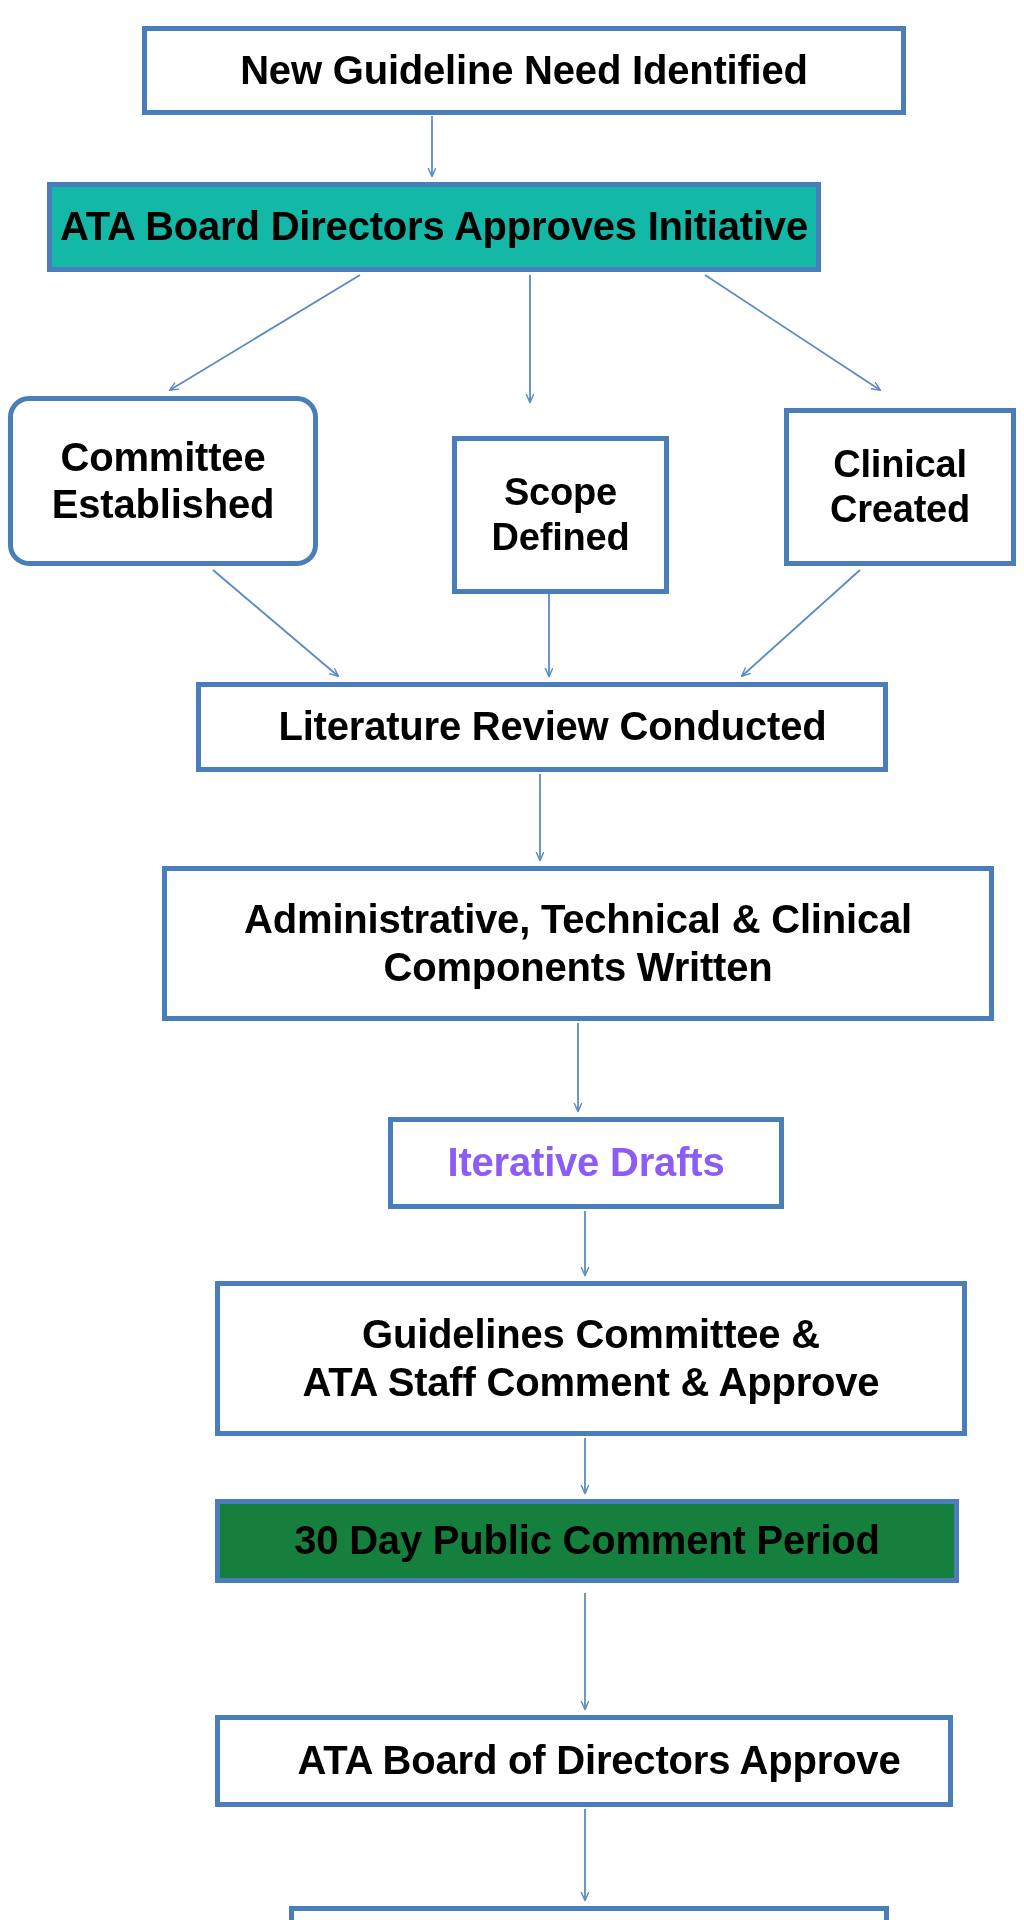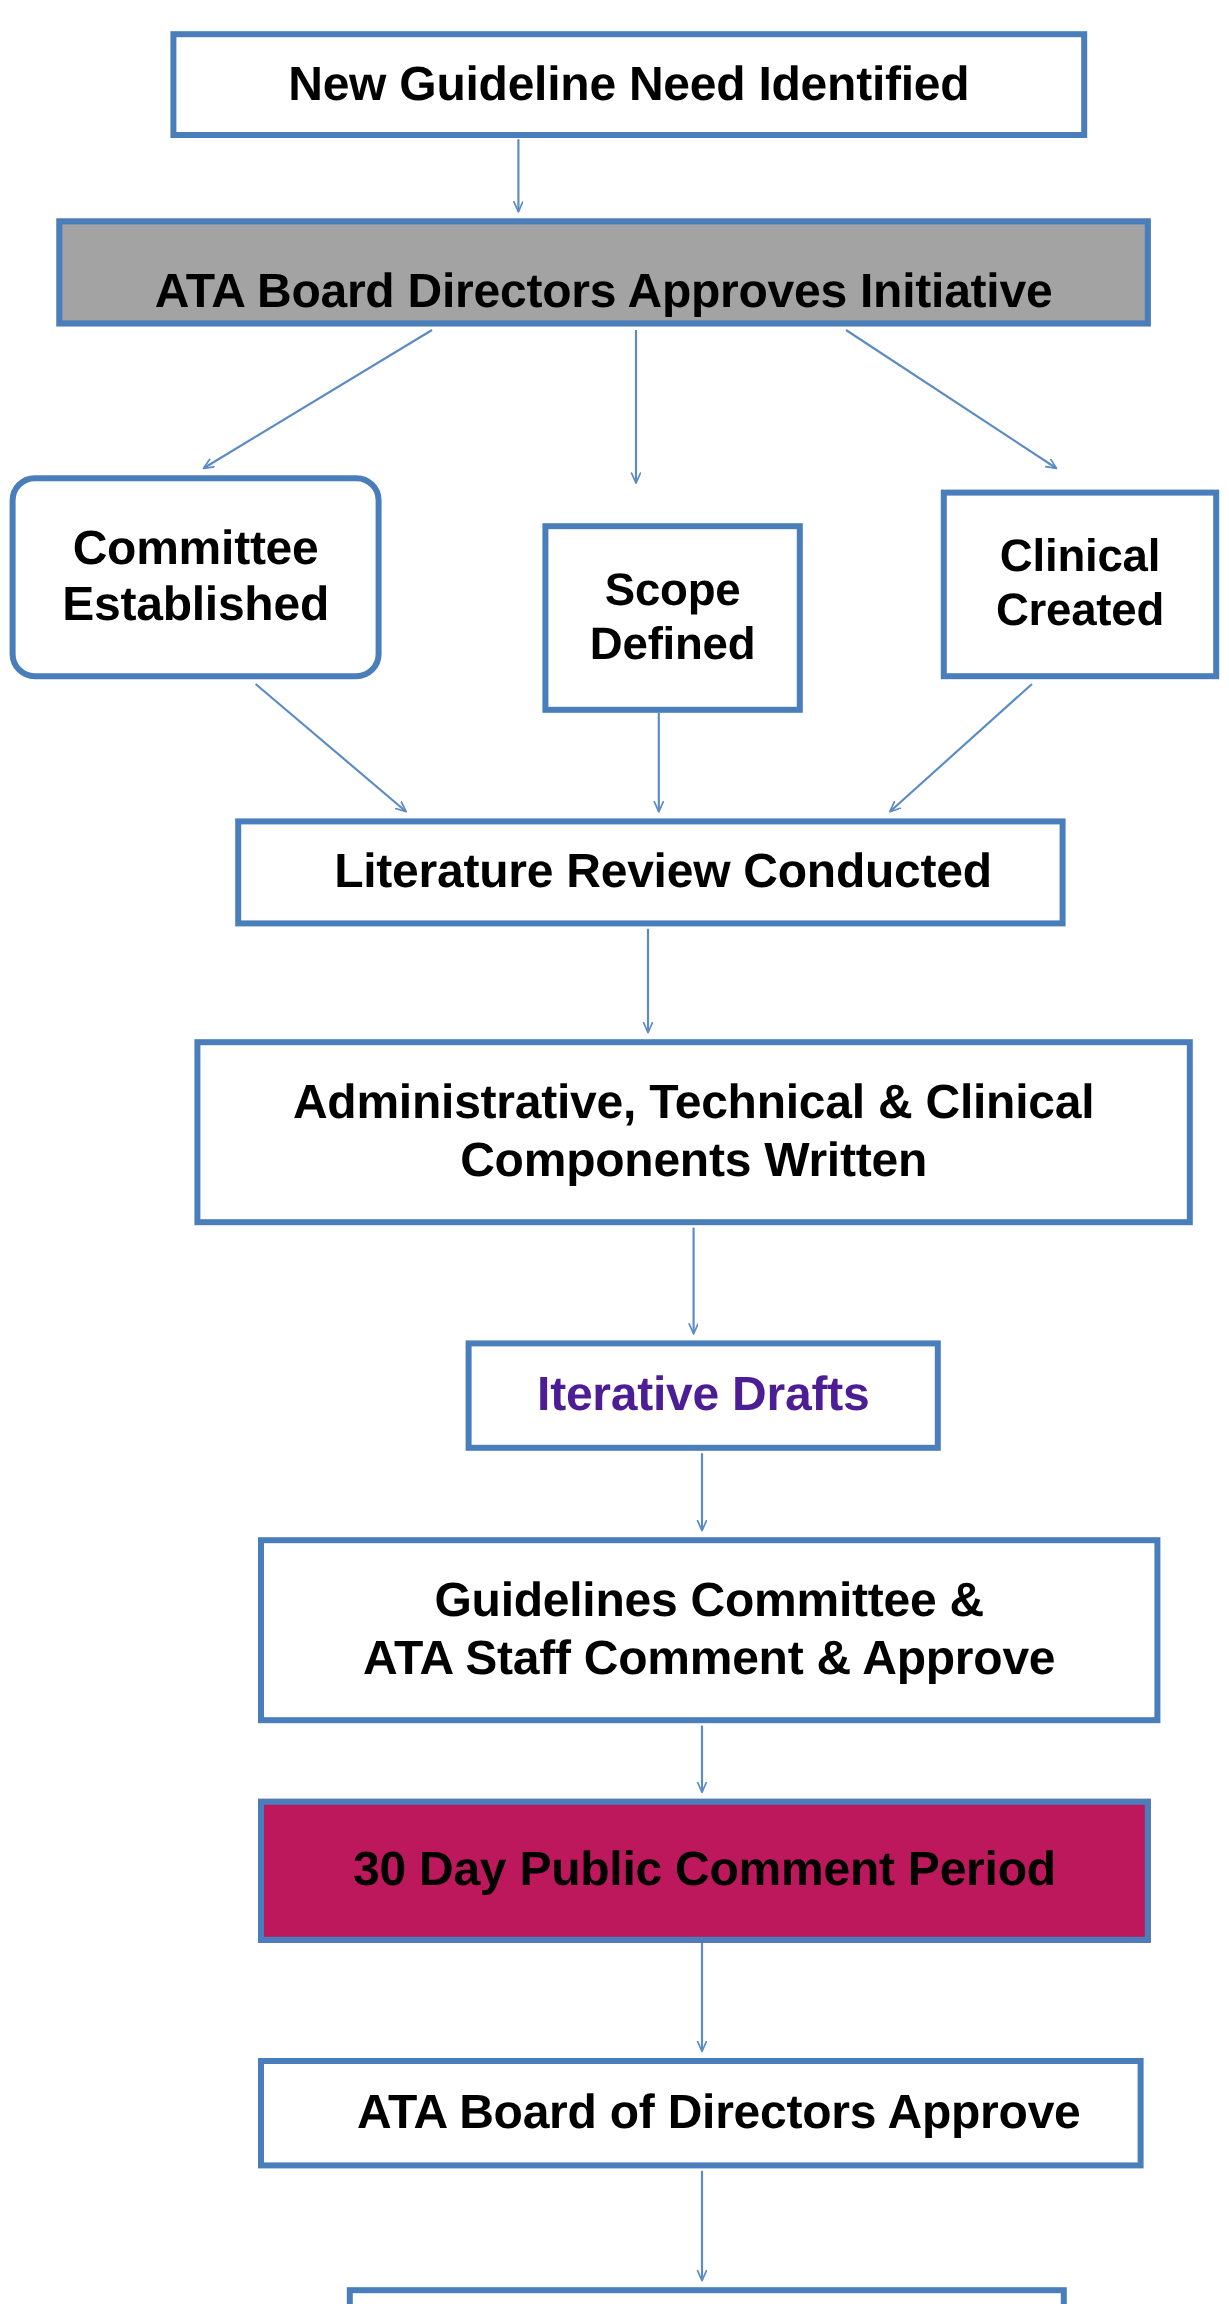--- a/index.html
+++ b/index.html
@@ -91,21 +91,21 @@
       <line x1="585" y1="1593" x2="585" y2="1709"></line>
 
       <line x1="585" y1="1809" x2="585" y2="1900"></line>
     </g>
   </svg>
 
   <div class="node" id="node-new-guideline-need-identified" style="left: 142px; top: 26px; width: 764px; height: 89px; border-color: rgb(74, 126, 187); border-width: 5px; background: rgb(255, 255, 255);">
     <span class="node-label fs-40" style="color: rgb(0, 0, 0);">New Guideline Need Identified</span>
   </div>
 
-  <div class="node" id="node-ata-board-directors-approves-initiative" style="left: 47px; top: 182px; width: 912px; height: 90px; border-color: rgb(74, 126, 187); border-width: 5px; background: #a3a3a3; align-items: flex-end;">
+  <div class="node" id="node-ata-board-directors-approves-initiative" style="left: 47px; top: 182px; width: 774px; height: 90px; border-color: rgb(74, 126, 187); border-width: 5px; background: #14b8a6;">
     <span class="node-label fs-40" style="color: rgb(0, 0, 0);">ATA Board Directors Approves Initiative</span>
   </div>
 
   <div class="node" id="node-committee-established" style="left: 8px; top: 396px; width: 310px; height: 170px; border-color: rgb(74, 126, 187); border-width: 5px; background: rgb(255, 255, 255); border-radius: 21px;">
     <span class="node-label fs-40" style="color: rgb(0, 0, 0);">Committee
 Established</span>
   </div>
 
   <div class="node" id="node-scope-defined" style="left: 452px; top: 408px; width: 217px; height: 158px; border-color: rgb(74, 126, 187); border-width: 5px; background: rgb(255, 255, 255); margin-top: 28px;">
     <span class="node-label fs-38" style="color: rgb(0, 0, 0);">Scope
@@ -120,29 +120,29 @@
   <div class="node" id="node-literature-review-conducted" style="left: 196px; top: 682px; width: 692px; height: 90px; border-color: rgb(74, 126, 187); border-width: 5px; background: rgb(255, 255, 255);">
     <span class="node-label fs-40" style="color: rgb(0, 0, 0); margin-left: 21px;">Literature Review Conducted</span>
   </div>
 
   <div class="node" id="node-administrative-technical-clinical-components-written" style="left: 162px; top: 866px; width: 832px; height: 155px; border-color: rgb(74, 126, 187); border-width: 5px; background: rgb(255, 255, 255);">
     <span class="node-label fs-40" style="color: rgb(0, 0, 0);">Administrative, Technical &amp; Clinical
 Components Written</span>
   </div>
 
   <div class="node" id="node-iterative-drafts" style="left: 388px; top: 1117px; width: 396px; height: 92px; border-color: rgb(74, 126, 187); border-width: 5px; background: rgb(255, 255, 255);">
-    <span class="node-label fs-40" style="color: #4c1d95;">Iterative Drafts</span>
+    <span class="node-label fs-40" style="color: #8b5cf6;">Iterative Drafts</span>
   </div>
 
   <div class="node" id="node-guidelines-committee-ata-staff-comment-approve" style="left: 215px; top: 1281px; width: 752px; height: 155px; border-color: rgb(74, 126, 187); border-width: 5px; background: rgb(255, 255, 255);">
     <span class="node-label fs-40" style="color: rgb(0, 0, 0);">Guidelines Committee &amp;
 ATA Staff Comment &amp; Approve</span>
   </div>
 
-  <div class="node" id="node-thirty-day-public-comment-period" style="left: 215px; top: 1499px; width: 744px; height: 120px; border-color: rgb(74, 126, 187); border-width: 5px; background: #be185d;">
+  <div class="node" id="node-thirty-day-public-comment-period" style="left: 215px; top: 1499px; width: 744px; height: 84px; border-color: rgb(74, 126, 187); border-width: 5px; background: #15803d;">
     <span class="node-label fs-40" style="color: rgb(0, 0, 0);">30 Day Public Comment Period</span>
   </div>
 
   <div class="node" id="node-ata-board-of-directors-approve" style="left: 215px; top: 1715px; width: 738px; height: 92px; border-color: rgb(74, 126, 187); border-width: 5px; background: rgb(255, 255, 255);">
     <span class="node-label fs-40" style="color: rgb(0, 0, 0); padding-left: 38px;">ATA Board of Directors Approve</span>
   </div>
 
   <div class="node" id="node-dissemination" style="left: 289px; top: 1906px; width: 600px; height: 95px; border-color: rgb(74, 126, 187); border-width: 5px; background: rgb(255, 255, 255);">
     
   </div>

